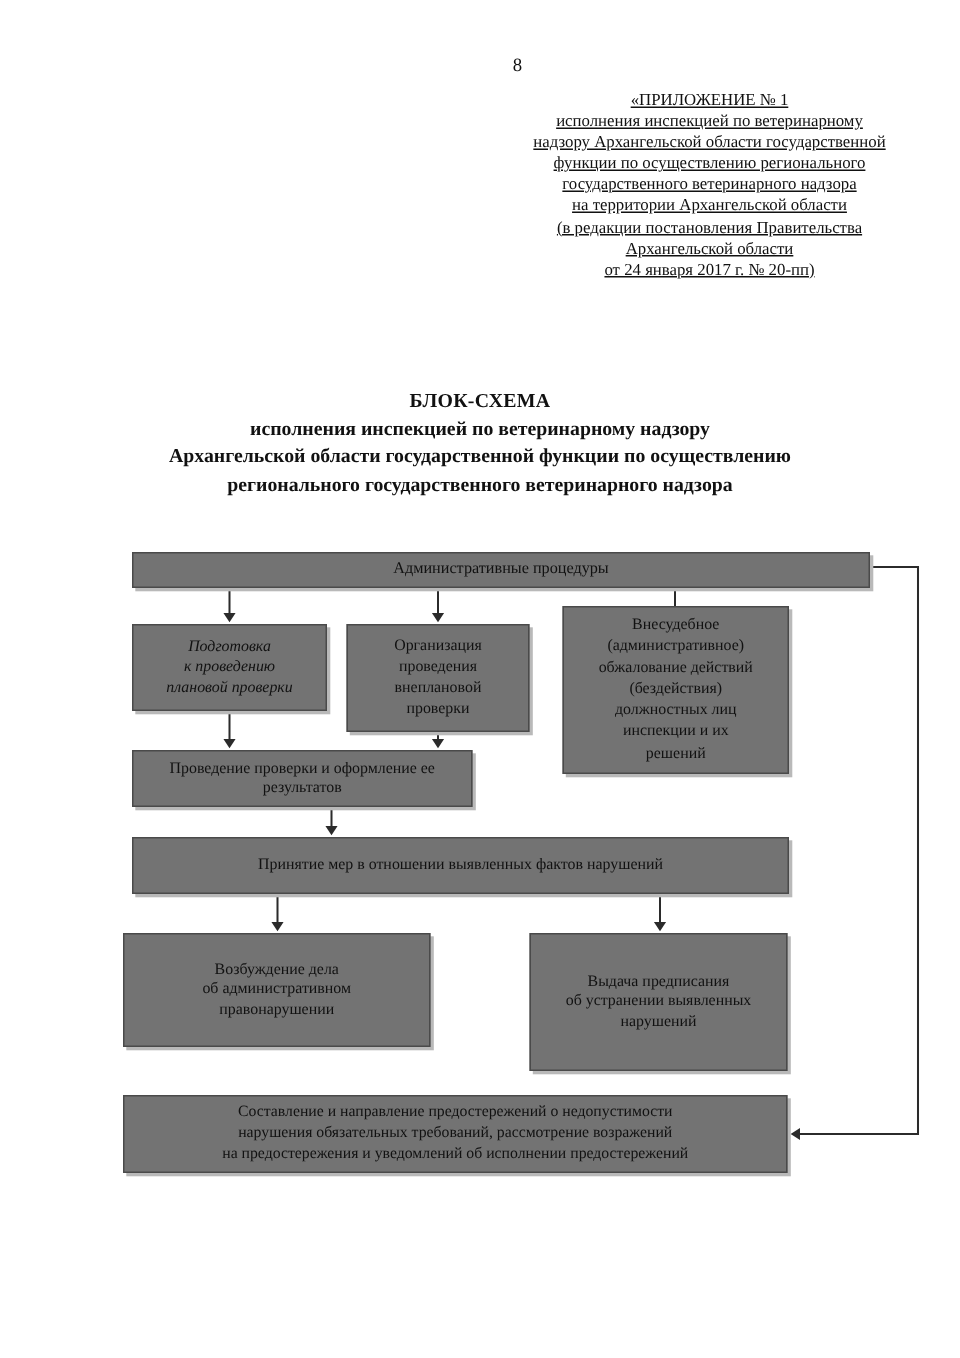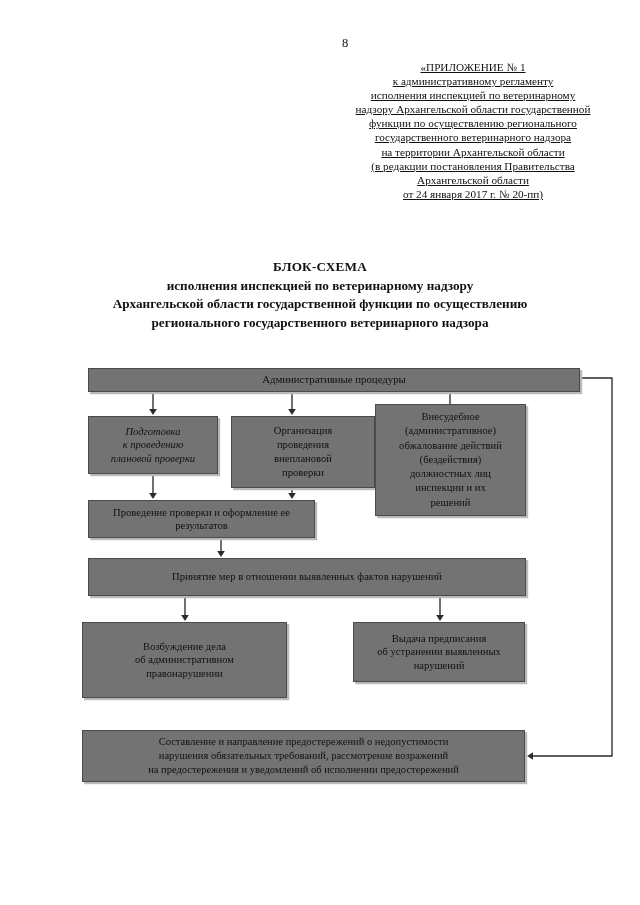--- a/index.html
+++ b/index.html
@@ -89,43 +89,42 @@
     padding: 0 5px;
     box-sizing: border-box;
   }
   .node .txt .ln { display: block; white-space: nowrap; }
 
   
   #node-admin-procedures { left: 88px;  top: 368px; width: 492px; height: 24px; }
   #node-admin-procedures .txt { font-size: 10.8px; }
 
   #node-planned-prep     { left: 88px;  top: 416px; width: 130px; height: 58px; font-style: italic; }
-  #node-unplanned-org    { left: 231px; top: 416px; width: 144px; height: 72px; }
+  #node-unplanned-org    { left: 231px; top: 416px; width: 122px; height: 72px; }
   #node-appeal          { left: 375px; top: 404px; width: 151px; height: 112px; }
   #node-inspection-exec  { left: 88px;  top: 500px; width: 227px; height: 38px; }
   #node-measures         { left: 88px;  top: 558px; width: 438px; height: 38px; }
   #node-admin-case       { left: 82px;  top: 622px; width: 205px; height: 76px; justify-content: center; }
-  #node-order-issue      { left: 353px; top: 622px; width: 172px; height: 60px; }
+  #node-order-issue      { left: 353px; top: 622px; width: 172px; height: 92px; }
   #node-warnings         { left: 82px;  top: 730px; width: 443px; height: 52px; }
 
   #node-appeal .txt, #node-unplanned-org .txt { line-height: 14.2px; }
   #node-warnings .txt { font-size: 10.5px; line-height: 14.2px; }
 </style>
 </head>
 <body>
 
 <div class="page">
 
   <div class="page-number">
     <span>8</span>
   </div>
 
   <div class="appendix-block">
     <span class="ln">«ПРИЛОЖЕНИЕ № 1</span>
-    <span class="ln">к административному регламенту</span>
     <span class="ln">исполнения инспекцией по ветеринарному</span>
     <span class="ln">надзору Архангельской области государственной</span>
     <span class="ln">функции по осуществлению регионального</span>
     <span class="ln">государственного ветеринарного надзора</span>
     <span class="ln">на территории Архангельской области</span>
     <span class="ln">(в редакции постановления Правительства</span>
     <span class="ln">Архангельской области</span>
     <span class="ln">от 24 января 2017 г. № 20-пп)</span>
   </div>
 

